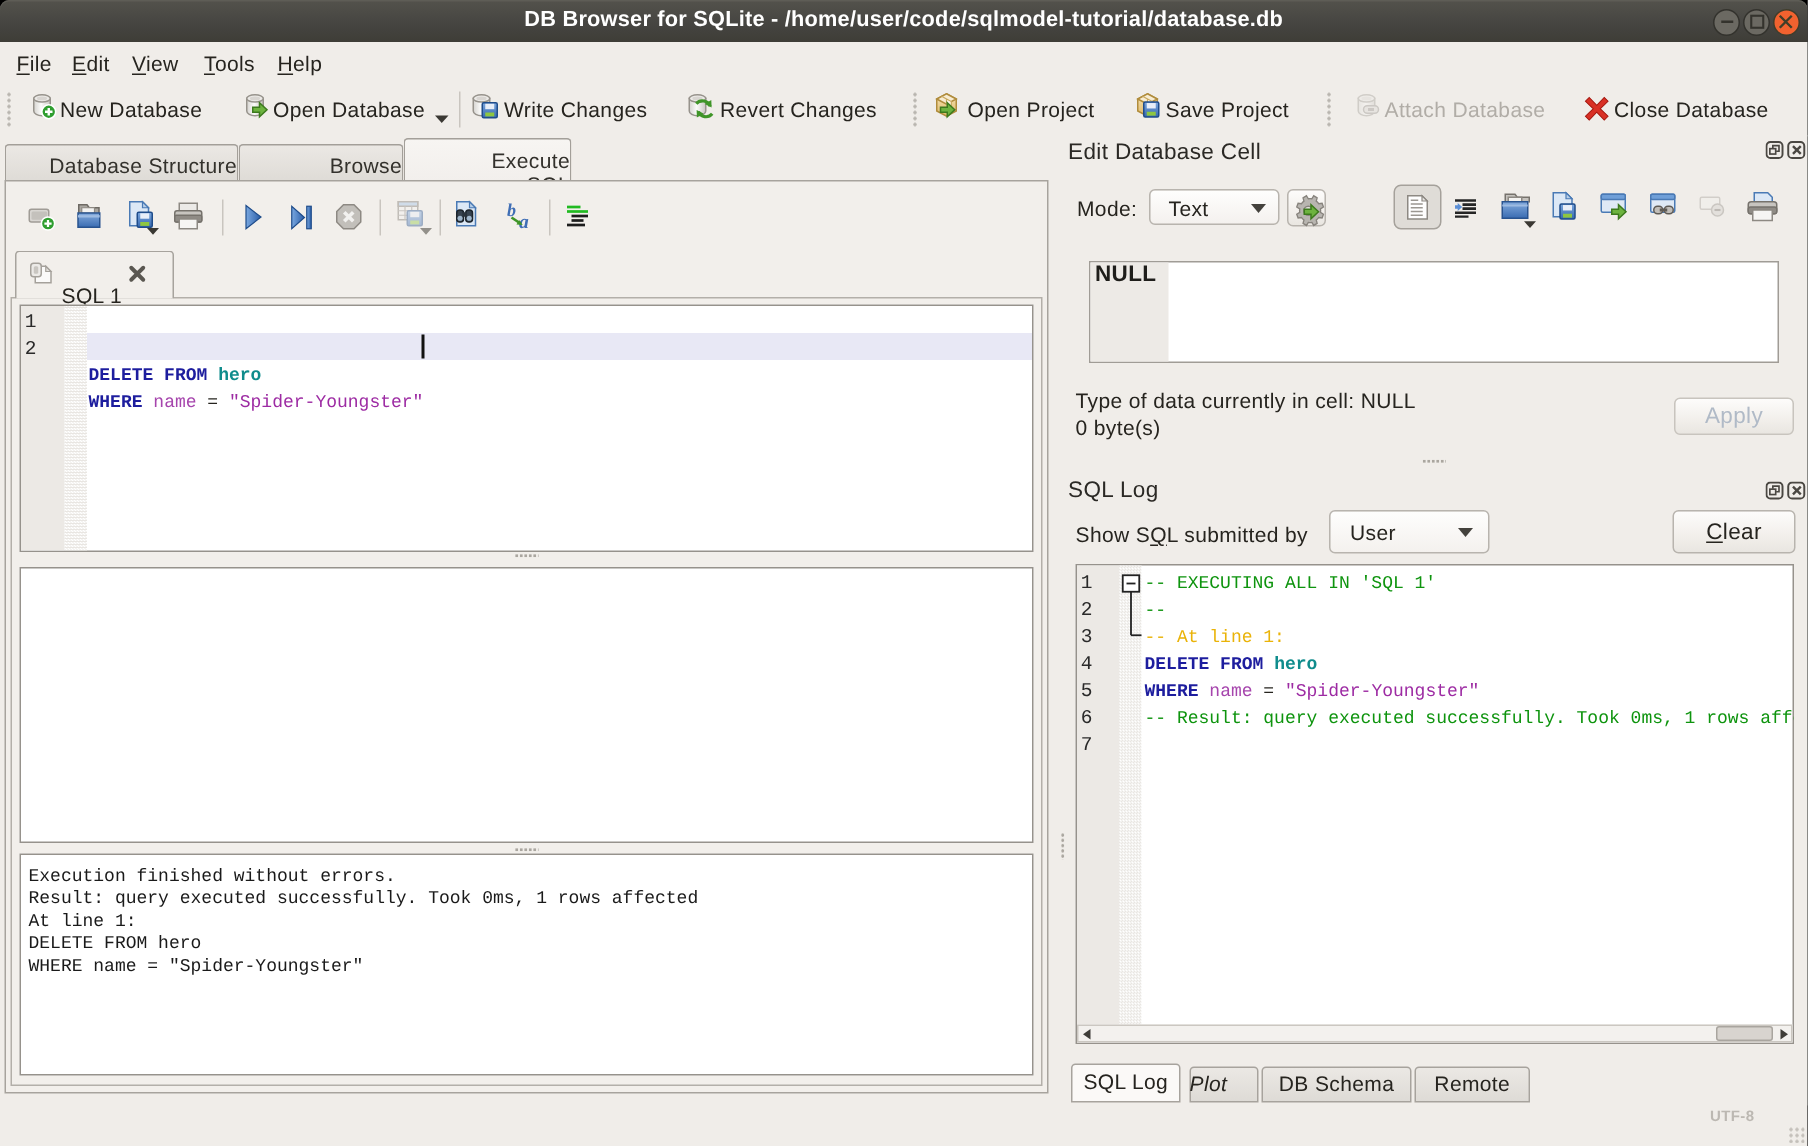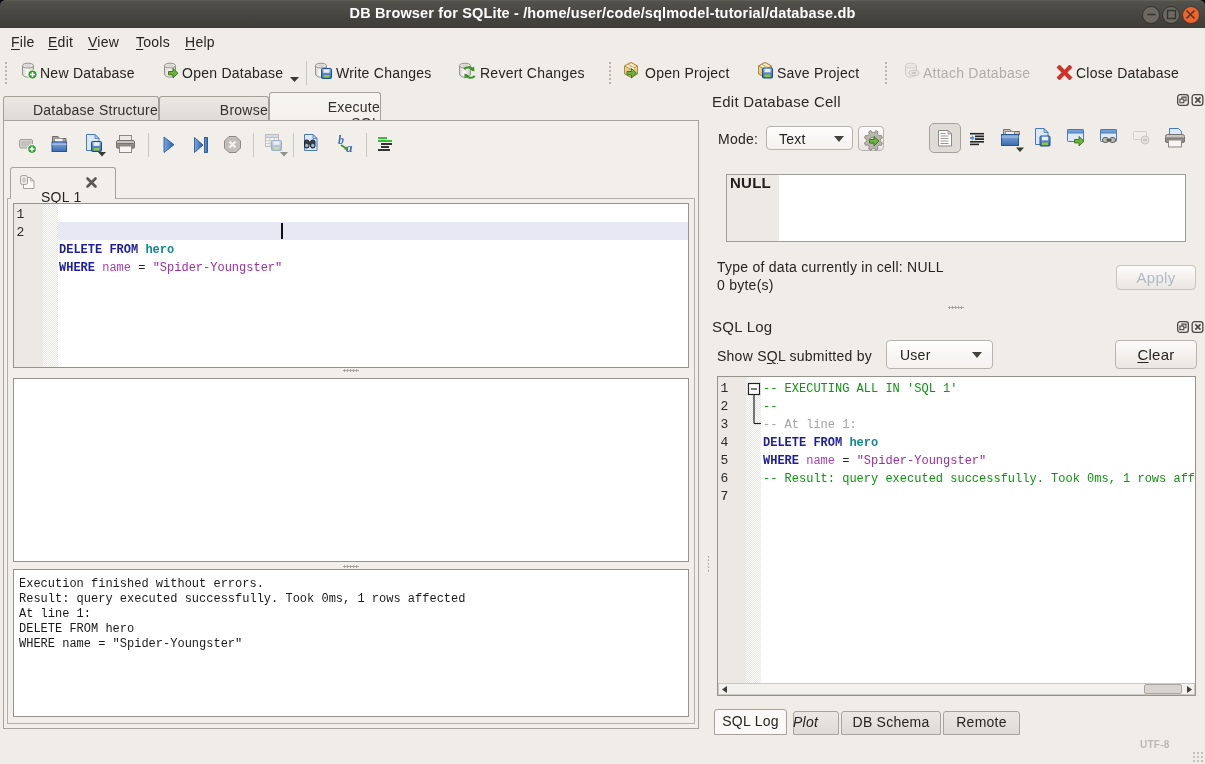--- a/index.html
+++ b/index.html
@@ -421,21 +421,21 @@
 <div class="abs checker" style="left:746px;top:377px;width:15px;height:306px;"></div>
 <div class="abs mono" style="left:720.5px;top:379.5px;line-height:18px;font-size:13px;color:#2a2a2a;">1
 2
 3
 4
 5
 6
 7</div>
 <div class="abs mono" style="left:763px;top:379.5px;line-height:18px;width:433px;overflow:hidden;"><span style="color:#0e940e">-- EXECUTING ALL IN 'SQL 1'</span>
 <span style="color:#0e940e">--</span>
-<span style="color:#a3a3a3">-- At line 1:</span>
+<span style="color:#eab308">-- At line 1:</span>
 <span style="color:#1d1d9e;font-weight:bold">DELETE FROM</span> <span style="color:#0f8c8c;font-weight:bold">hero</span>
 <span style="color:#1d1d9e;font-weight:bold">WHERE</span> <span style="color:#a645ad">name</span> = <span style="color:#9d2ba3">"Spider-Youngster"</span>
 <span style="color:#0e940e">-- Result: query executed successfully. Took 0ms, 1 rows affected</span></div>
 <svg class="abs" style="left:746px;top:382px" width="20" height="44">
  <rect x="2.5" y="1.5" width="11" height="11" fill="#fff" stroke="#222" stroke-width="1.2"></rect>
  <line x1="5" y1="7" x2="11" y2="7" stroke="#222" stroke-width="1.2"></line>
  <line x1="8" y1="12.5" x2="8" y2="41.5" stroke="#222" stroke-width="1.2"></line>
  <line x1="8" y1="41.5" x2="15" y2="41.5" stroke="#222" stroke-width="1.2"></line>
 </svg>
 

